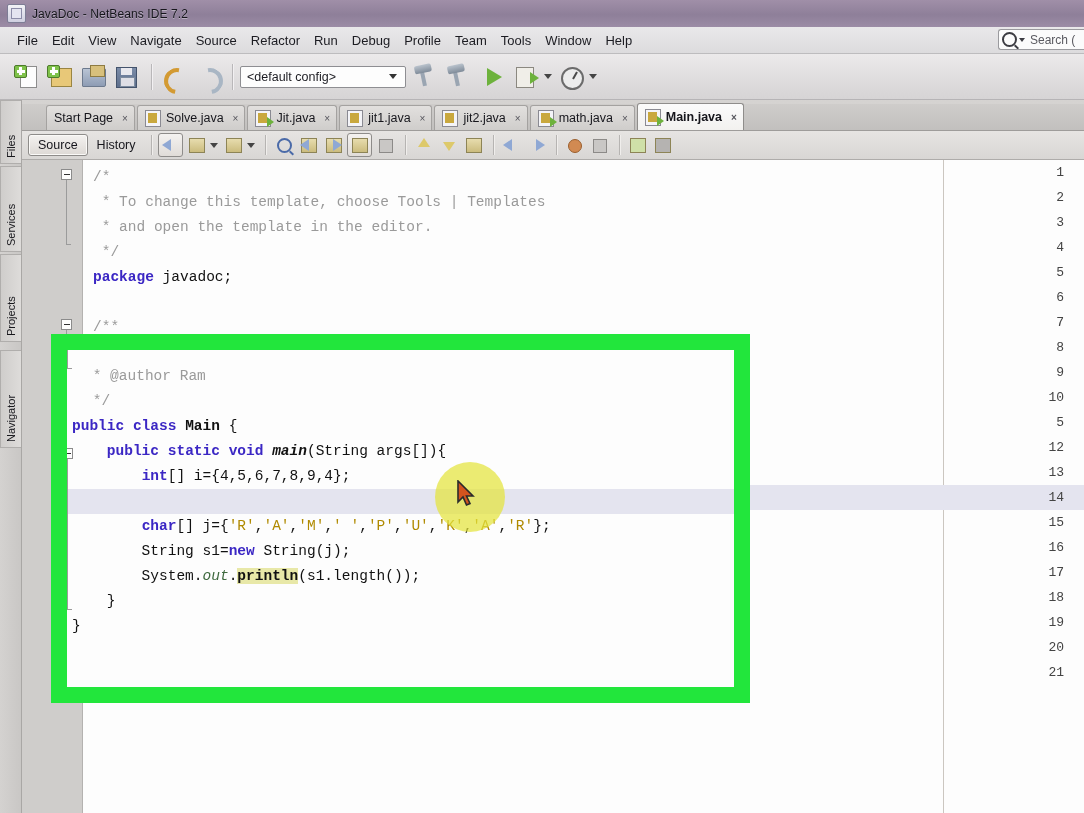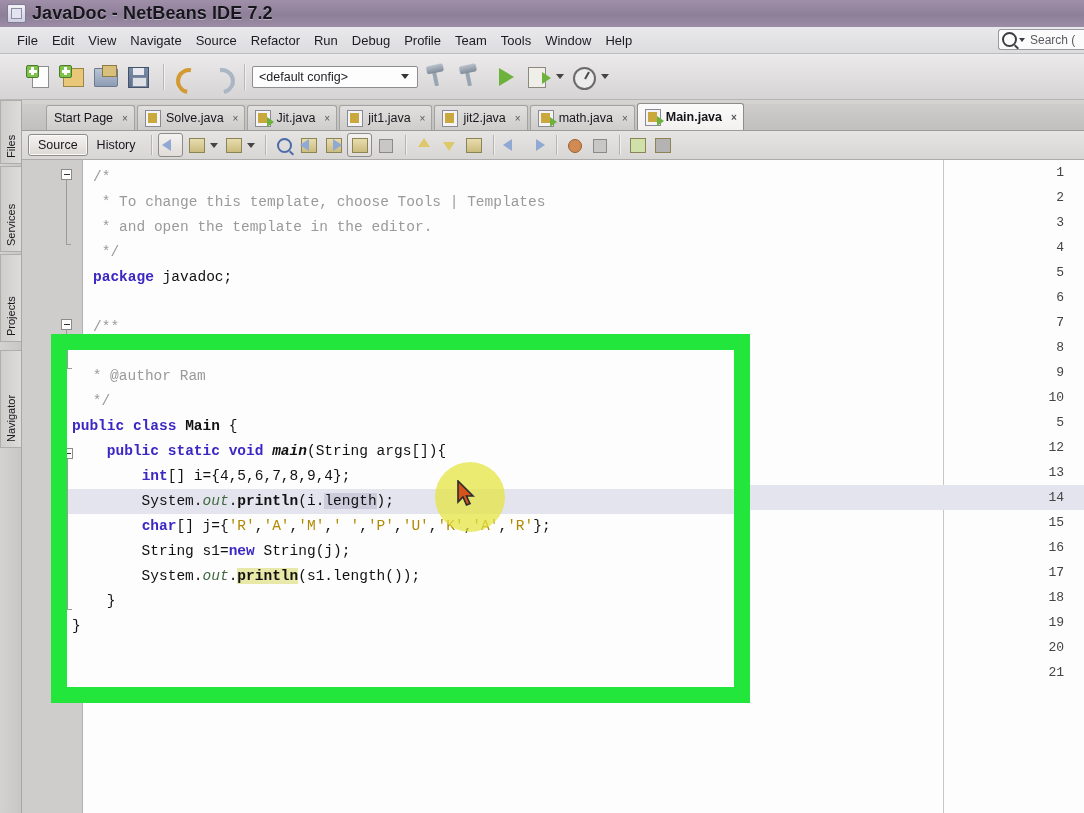--- a/index.html
+++ b/index.html
@@ -26,22 +26,22 @@
     width: 17px; height: 17px; margin: 0 6px 0 7px;
     background: linear-gradient(#f2f2f6, #cfcfe0);
     border: 1px solid #7d7d95; border-radius: 2px;
     position: relative; flex: none;
   }
   #titlebar .tb-icon::after {
     content: ""; position: absolute; left: 3px; top: 3px;
     width: 9px; height: 9px; border: 1px solid #8c8ca8; background: #e4e4f0;
   }
   #titlebar .tb-title {
-    font-size: 18px; color: #16161c; letter-spacing: .1px;
-    white-space: nowrap; text-shadow: 0 1px 0 rgba(255,255,255,.35); font-weight: bold;
+    font-size: 12px; color: #16161c; letter-spacing: .1px;
+    white-space: nowrap; text-shadow: 0 1px 0 rgba(255,255,255,.35);
   }
 
   
   #menubar {
     position: absolute; left: 0; top: 27px; width: 1084px; height: 27px;
     background: linear-gradient(#e9e8ea, #dcdbdd);
     border-bottom: 1px solid #bdbcbe;
     display: flex; align-items: center; padding-left: 10px;
     box-sizing: border-box;
   }
@@ -73,21 +73,21 @@
   }
   #searchbox .sp {
     font-size: 12px; color: #5a5a60; margin-left: 5px; white-space: nowrap;
   }
 
   
   #toolbar {
     position: absolute; left: 0; top: 54px; width: 1084px; height: 46px;
     background: linear-gradient(#eceaeb, #dedcdd 60%, #d6d4d5);
     border-bottom: 1px solid #b6b4b6;
-    display: flex; align-items: center; padding-left: 24px;
+    display: flex; align-items: center; padding-left: 12px;
     box-sizing: border-box;
   }
   .tbtn { width: 30px; height: 30px; position: relative; margin-right: 3px; flex: none; }
   .sep { width: 1px; height: 26px; background: #b9b7b9; margin: 0 7px; flex: none;
          box-shadow: 1px 0 0 #f2f0f2; }
 
   
   .ic-doc {
     position: absolute; left: 8px; top: 4px; width: 15px; height: 20px;
     background: #fdfdfd; border: 1px solid #8d8d8d;
@@ -620,21 +620,20 @@
     <div class="foldend" style="left:0px; top:18px;"></div>
     <div class="foldbar" style="left:0px; top:109px; height:150px;"></div>
     <div class="foldend" style="left:0px; top:259px;"></div>
     <div class="fold" style="left:-5px; top:98px;"></div>
 
     <div class="code-line cmt" style="left:17px; top:14px;"> * @author Ram</div>
     <div class="code-line cmt" style="left:17px; top:39px;"> */</div>
     <div class="code-line" style="left:5px; top:64px;"><span class="kw">public class</span> <span class="cls">Main</span> {</div>
     <div class="code-line" style="left:5px; top:89px;">    <span class="kw">public static void</span> <span class="mth" style="font-style:italic;">main</span>(String args[]){</div>
     <div class="code-line" style="left:5px; top:114px;">        <span class="kw">int</span>[] i={4,5,6,7,8,9,4};</div>
-    <div class="code-line" style="left:5px; top:139px;">        System.<span class="fld">out</span>.<span class="mth">println</span>(i.<span class="hl-sel">length</span>);</div>
     <div class="code-line" style="left:5px; top:164px;">        <span class="kw">char</span>[] j={<span class="str">'R'</span>,<span class="str">'A'</span>,<span class="str">'M'</span>,<span class="str">' '</span>,<span class="str">'P'</span>,<span class="str">'U'</span>,<span class="str">'K'</span>,<span class="str">'A'</span>,<span class="str">'R'</span>};</div>
     <div class="code-line" style="left:5px; top:189px;">        String s1=<span class="kw">new</span> String(j);</div>
     <div class="code-line" style="left:5px; top:214px;">        System.<span class="fld">out</span>.<span class="mth hl-occ">println</span>(s1.length());</div>
     <div class="code-line" style="left:5px; top:239px;">    }</div>
     <div class="code-line" style="left:5px; top:264px;">}</div>
   </div>
 
   <div id="cursorglow"></div>
   <div id="cursoricon">
     <svg width="24" height="30" viewBox="0 0 24 30">

